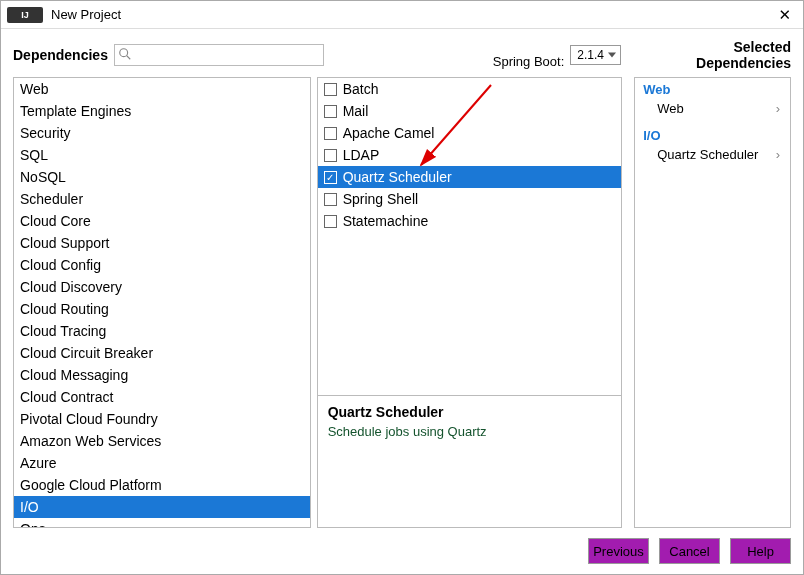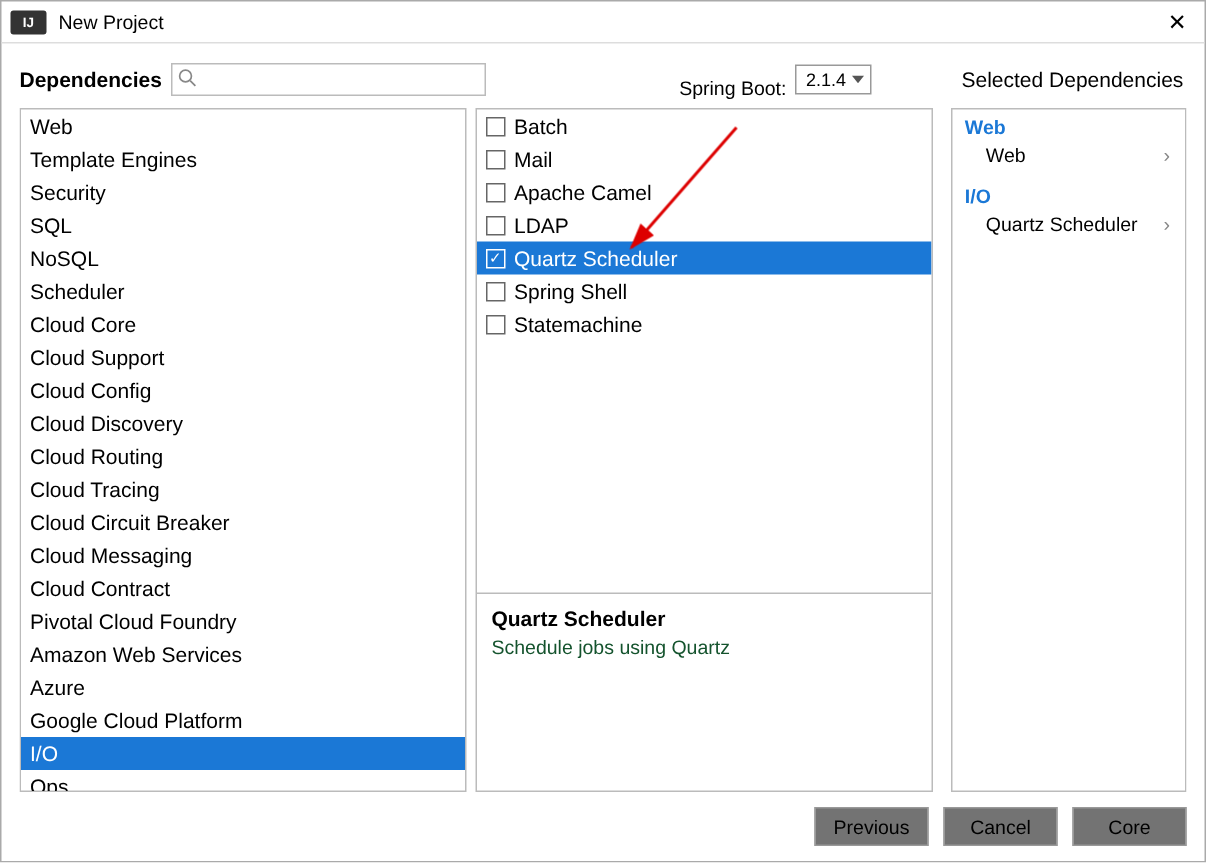--- a/index.html
+++ b/index.html
@@ -1,32 +1,32 @@
 <!DOCTYPE html>
 <html><head>
 <meta charset="utf-8">
 <style>
   * { box-sizing: border-box; }
   html, body { margin: 0; padding: 0; font-family: "Segoe UI", Arial, sans-serif; font-size: 13px; color: #000; background: #fff; }
   .window { width: 804px; height: 575px; border: 1px solid #aaa; display: flex; flex-direction: column; background: #fff; }
   .titlebar { display: flex; align-items: center; height: 28px; padding: 0 6px; border-bottom: 1px solid #ddd; }
-  .titlebar .app-icon { width: 24px; height: 16px; background: #333; color: #fff; font-size: 9px; font-weight: bold; display: flex; align-items: center; justify-content: center; border-radius: 2px; margin-right: 8px; text-align: right; }
+  .titlebar .app-icon { width: 36px; height: 16px; background: #333; color: #fff; font-size: 9px; font-weight: bold; display: flex; align-items: center; justify-content: center; border-radius: 2px; margin-right: 8px; text-align: right; }
   .titlebar .title { flex: 1; font-size: 13px; }
   .titlebar .close { font-size: 15px; cursor: pointer; padding: 0 6px; }
   .content { flex: 1; display: flex; flex-direction: column; padding: 10px 12px 0 12px; overflow: hidden;}
   .top-row { display: flex; align-items: center; margin-bottom: 6px; }
   .dep-label { font-weight: bold; font-size: 14px; margin-right: 6px; }
   .search-wrap { position: relative; width: 210px; display:flex; align-items:center;}
   .search-input { width: 210px; height: 22px; border: 1px solid #bbb; padding: 2px 4px 2px 22px; font-size: 13px; }
   .search-icon { position: absolute; left: 4px; top: 3px; color: #888; }
   .spring-boot-wrap { margin-left: auto; display: flex; align-items: center; margin-right: 20px;}
   .spring-boot-wrap .sb-label { margin-right: 6px; margin-top: 12px; }
   .sb-select { border: 1px solid #999; padding: 2px 16px 2px 6px; font-size: 12px; background: #fff; position: relative; cursor: pointer; display:inline-flex; align-items:center;}
   .sb-select::after { content:""; position:absolute; right:4px; top:50%; width:0;height:0;border-left:4px solid transparent;border-right:4px solid transparent;border-top:5px solid #555; transform:translateY(-50%);}
-  .sel-dep-label { font-weight: normal; font-size: 14px; width: 150px; text-align:left;margin-left:40px;}
+  .sel-dep-label { font-weight: bold; font-size: 14px; width: 150px; text-align:right;}
   .columns { flex: 1; display: flex; gap: 6px; overflow: hidden; }
   .col { border: 1px solid #bbb; background: #fff; overflow: hidden; display: flex; flex-direction: column; }
   .col1 { width: 300px; }
   .col2 { width: 308px; }
   .col3 { width: 158px; margin-left: 6px;}
   .list { flex:1; overflow-y: auto; }
   .cat-item { padding: 3px 6px; cursor: pointer; font-size: 14px; }
   .cat-item.selected { background: #1b78d6; color: #fff; }
   .opt-item { display: flex; align-items: center; padding: 3px 6px; cursor: pointer; font-size: 14px; }
   .opt-item .cb { width: 13px; height: 13px; border: 1px solid #666; margin-right: 6px; background: #fff; display:flex; align-items:center; justify-content:center; font-size:11px; line-height:11px; color:#fff;}
@@ -34,21 +34,21 @@
   .opt-item.selected .cb { background: #1b78d6; border-color: #fff; }
   .opt-item.selected .cb::after { content:"✓"; color:#fff; font-size:10px;}
   .col2-bottom { border-top: 1px solid #bbb; padding: 8px 10px; }
   .col2-bottom .d-title { font-weight: bold; font-size: 14px; margin-bottom: 4px; }
   .col2-bottom .d-desc { font-size: 13px; color:#14532d;}
   .sel-group { padding: 4px 8px 6px 8px; }
   .sel-group-title { color: #1b78d6; font-weight: 600; font-size: 13px; margin-bottom: 2px;}
   .sel-entry { display: flex; align-items: center; padding: 2px 2px 2px 14px; font-size: 13px; }
   .sel-entry .chev { margin-left: auto; color: #888; }
   .footer { display: flex; justify-content: flex-end; gap: 10px; padding: 10px 12px; }
-  .btn { width: 76px; height: 26px; border: 1px solid #999; background: #737373; font-size: 13px; cursor: pointer; display:flex; align-items:center; justify-content:center;}
+  .btn { width: 61px; height: 26px; border: 1px solid #999; background: #a21caf; font-size: 13px; cursor: pointer; display:flex; align-items:center; justify-content:center;}
   .btn.default { border: 1px solid #1b78d6; box-shadow: 0 0 0 1px #1b78d6 inset;}
   .arrow-overlay { position:absolute; pointer-events:none; }
   .main-wrap { position: relative; flex:1; display:flex; flex-direction:column; overflow:hidden;}
 </style>
 </head>
 <body>
 
 <div class="window">
 
   <div class="titlebar">
@@ -174,16 +174,16 @@
             <path d="M0,0 L9,3 L0,6 Z" fill="#d00"></path>
           </marker>
         </defs>
     <line x1="490" y1="56" x2="420" y2="136" stroke="#d00" stroke-width="2" marker-end="url(#ah)"></line>
   </svg>
   </div>
 
   <div class="footer">
     <div class="btn">Previous</div>
     <div class="btn">Cancel</div>
-    <div class="btn">Core</div>
+    <div class="btn">Help</div>
   </div>
 
 </div>
 
 </body></html>

